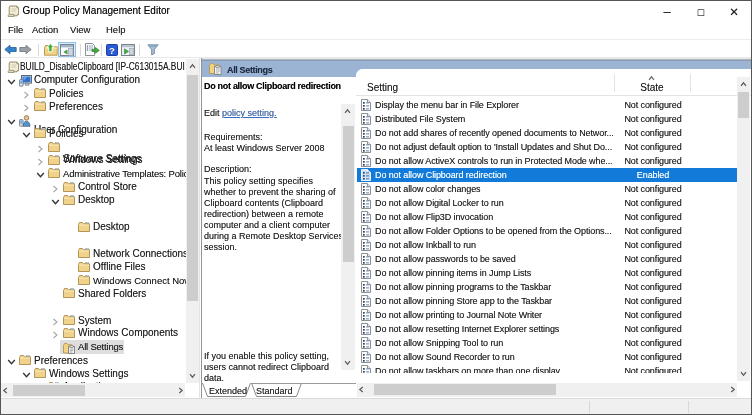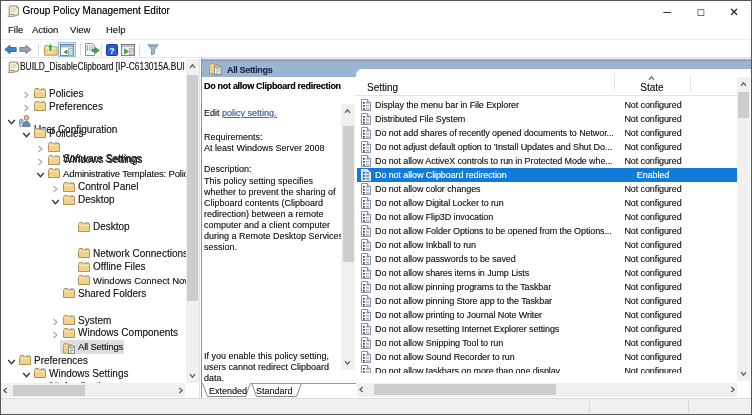--- a/index.html
+++ b/index.html
@@ -80,20 +80,34 @@
 <div class="tree">
 <div class="trow" style="top:2.4px">
       <span style="position:absolute;left:6px;top:1px"><svg width="13" height="13" viewBox="0 0 13 13">
           <path d="M3 1 L9.8 1 L11.6 2.6 L11.6 9.8 L10 9.8 L10 10.8 L3.8 10.8 L2.2 9.4 L2.2 2 Z" fill="#f3edd8" stroke="#8a8064" stroke-width="0.9"></path>
           <path d="M9.8 1 L9.8 2.8 L11.6 2.8" fill="#e0d6b4" stroke="#8a8064" stroke-width="0.7"></path>
           <path d="M1 11.4 c0-1.4 1-2 2-2 l4 0 l0 2 Z" fill="#ece4c6" stroke="#8a8064" stroke-width="0.8"></path>
           <path d="M4.5 4 h4.5 M4.5 6 h4.5" stroke="#cdc3a0" stroke-width="0.8"></path>
         </svg></span>
       <span style="position:absolute;left:19px;top:0.5px;white-space:nowrap;transform:scaleX(0.84);transform-origin:0 0">BUILD_DisableClipboard [IP-C613015A.BUI</span>
     </div>
+<div class="trow" style="top:15.8px">
+      <span style="position:absolute;left:6px;top:3px"><svg width="9" height="8" viewBox="0 0 9 8">
+          <path d="M1.2 2 L4.5 5.6 L7.8 2" fill="none" stroke="#333" stroke-width="1.4"></path>
+        </svg></span>
+      <span style="position:absolute;left:18px;top:1px"><svg width="13" height="12" viewBox="0 0 13 12">
+          <rect x="2.5" y="0.5" width="10" height="7.6" fill="#dfe5ec" stroke="#5d6a77"></rect>
+          <rect x="3.5" y="1.5" width="8" height="5.6" fill="#2f6fd0"></rect>
+          <path d="M4.5 2 L8 2 L5 5.5 L4.5 5 Z" fill="#6ea0e8"></path>
+          <path d="M6.8 8.2 h2.6 l0.8 2 h-4.2 Z" fill="#c3cbd4" stroke="#5d6a77" stroke-width="0.6"></path>
+          <rect x="0.6" y="4.6" width="3.4" height="6.6" rx="0.6" fill="#dfe5ec" stroke="#5d6a77" stroke-width="0.8"></rect>
+          <rect x="1.3" y="5.5" width="2" height="3.2" fill="#69a9e0"></rect>
+        </svg></span>
+      <span style="position:absolute;left:33px;top:0.5px;white-space:nowrap;">Computer Configuration</span>
+    </div>
 <div class="trow" style="top:29.1px">
       <span style="position:absolute;left:21px;top:3px"><svg width="8" height="8" viewBox="0 0 8 8">
           <path d="M2.5 1 L6 4 L2.5 7" fill="none" stroke="#a6a6a6" stroke-width="1.1"></path>
         </svg></span>
       <span style="position:absolute;left:33px;top:1px"><svg width="12" height="10" viewBox="0 0 12 10">
           <rect x="7.5" y="0.6" width="3" height="2.4" fill="#cfe3ee" stroke="#9ab4c4" stroke-width="0.7"></rect>
           <path d="M0.5 2.5 L0.5 9.5 L11.5 9.5 L11.5 1.8 L5.5 1.8 L4.5 0.5 L1.5 0.5 Z" fill="#f0d28a" stroke="#b3955a" stroke-width="1"></path>
           <path d="M1 3.1 L11 3.1" stroke="#fae8b8" stroke-width="1.1"></path>
         </svg></span>
       <span style="position:absolute;left:48px;top:0.5px;white-space:nowrap;">Policies</span>
@@ -167,21 +181,21 @@
     </div>
 <div class="trow" style="top:122.5px">
       <span style="position:absolute;left:50px;top:3px"><svg width="8" height="8" viewBox="0 0 8 8">
           <path d="M2.5 1 L6 4 L2.5 7" fill="none" stroke="#a6a6a6" stroke-width="1.1"></path>
         </svg></span>
       <span style="position:absolute;left:62px;top:1px"><svg width="12" height="10" viewBox="0 0 12 10">
           <rect x="7.5" y="0.6" width="3" height="2.4" fill="#cfe3ee" stroke="#9ab4c4" stroke-width="0.7"></rect>
           <path d="M0.5 2.5 L0.5 9.5 L11.5 9.5 L11.5 1.8 L5.5 1.8 L4.5 0.5 L1.5 0.5 Z" fill="#f0d28a" stroke="#b3955a" stroke-width="1"></path>
           <path d="M1 3.1 L11 3.1" stroke="#fae8b8" stroke-width="1.1"></path>
         </svg></span>
-      <span style="position:absolute;left:77px;top:0.5px;white-space:nowrap;">Control Panel</span>
+      <span style="position:absolute;left:77px;top:0.5px;white-space:nowrap;">Control Store</span>
     </div>
 <div class="trow" style="top:135.9px">
       <span style="position:absolute;left:50px;top:3px"><svg width="9" height="8" viewBox="0 0 9 8">
           <path d="M1.2 2 L4.5 5.6 L7.8 2" fill="none" stroke="#333" stroke-width="1.4"></path>
         </svg></span>
       <span style="position:absolute;left:62px;top:1px"><svg width="12" height="10" viewBox="0 0 12 10">
           <rect x="7.5" y="0.6" width="3" height="2.4" fill="#cfe3ee" stroke="#9ab4c4" stroke-width="0.7"></rect>
           <path d="M0.5 2.5 L0.5 9.5 L11.5 9.5 L11.5 1.8 L5.5 1.8 L4.5 0.5 L1.5 0.5 Z" fill="#f0d28a" stroke="#b3955a" stroke-width="1"></path>
           <path d="M1 3.1 L11 3.1" stroke="#fae8b8" stroke-width="1.1"></path>
         </svg></span>
@@ -514,21 +528,21 @@
       </div>
 <div class="lrow" style="top:196.5px">
         <span style="position:absolute;left:4px;top:1.5px"><svg width="10" height="12" viewBox="0 0 10 12">
             <path d="M0.5 0.5 L6.5 0.5 L9.5 3.5 L9.5 11.5 L0.5 11.5 Z" fill="#ffffff" stroke="#8c9097"></path>
             <path d="M6.5 0.5 L6.5 3.5 L9.5 3.5" fill="#e8eaec" stroke="#8c9097"></path>
             <rect x="2" y="3" width="1.7" height="1.7" fill="#3b3e46"></rect>
             <rect x="2" y="6" width="1.7" height="1.7" fill="#3b3e46"></rect>
             <rect x="2" y="9" width="1.7" height="1.7" fill="#3b3e46"></rect>
             <path d="M5 3.8 h3.2 M5 6.8 h3.2 M5 9.8 h3.2" stroke="#7c9cc8" stroke-width="1.2"></path>
           </svg></span>
-        <span style="position:absolute;left:18px;top:2px;white-space:nowrap">Do not allow shares items in Jump Lists</span>
+        <span style="position:absolute;left:18px;top:2px;white-space:nowrap">Do not allow pinning items in Jump Lists</span>
         <span style="position:absolute;left:258px;width:76px;top:2px;text-align:center">Not configured</span>
       </div>
 <div class="lrow" style="top:210.5px">
         <span style="position:absolute;left:4px;top:1.5px"><svg width="10" height="12" viewBox="0 0 10 12">
             <path d="M0.5 0.5 L6.5 0.5 L9.5 3.5 L9.5 11.5 L0.5 11.5 Z" fill="#ffffff" stroke="#8c9097"></path>
             <path d="M6.5 0.5 L6.5 3.5 L9.5 3.5" fill="#e8eaec" stroke="#8c9097"></path>
             <rect x="2" y="3" width="1.7" height="1.7" fill="#3b3e46"></rect>
             <rect x="2" y="6" width="1.7" height="1.7" fill="#3b3e46"></rect>
             <rect x="2" y="9" width="1.7" height="1.7" fill="#3b3e46"></rect>
             <path d="M5 3.8 h3.2 M5 6.8 h3.2 M5 9.8 h3.2" stroke="#7c9cc8" stroke-width="1.2"></path>

